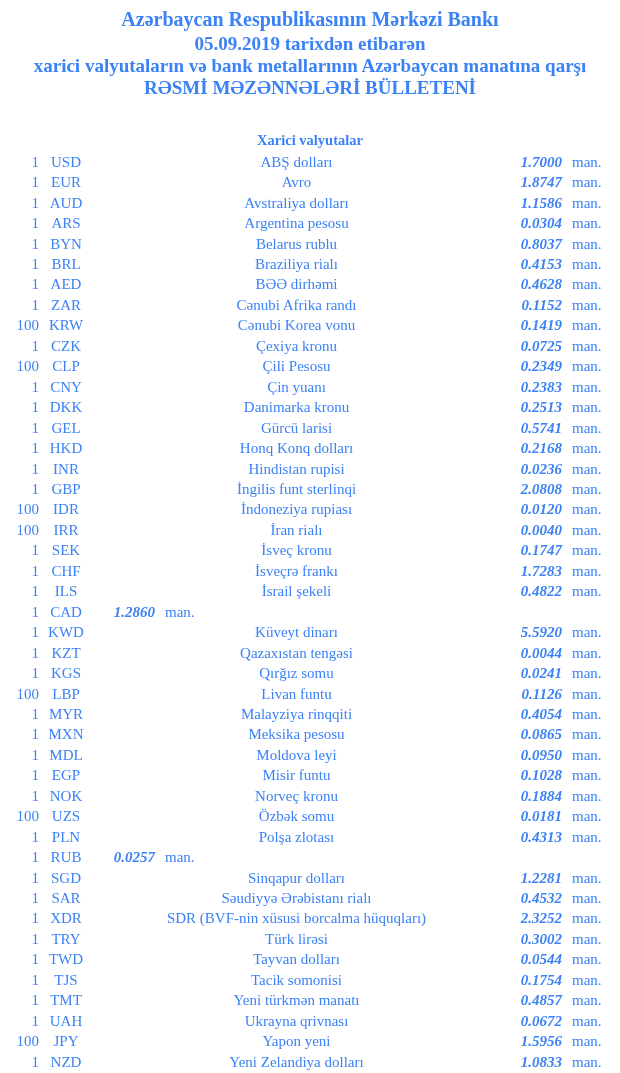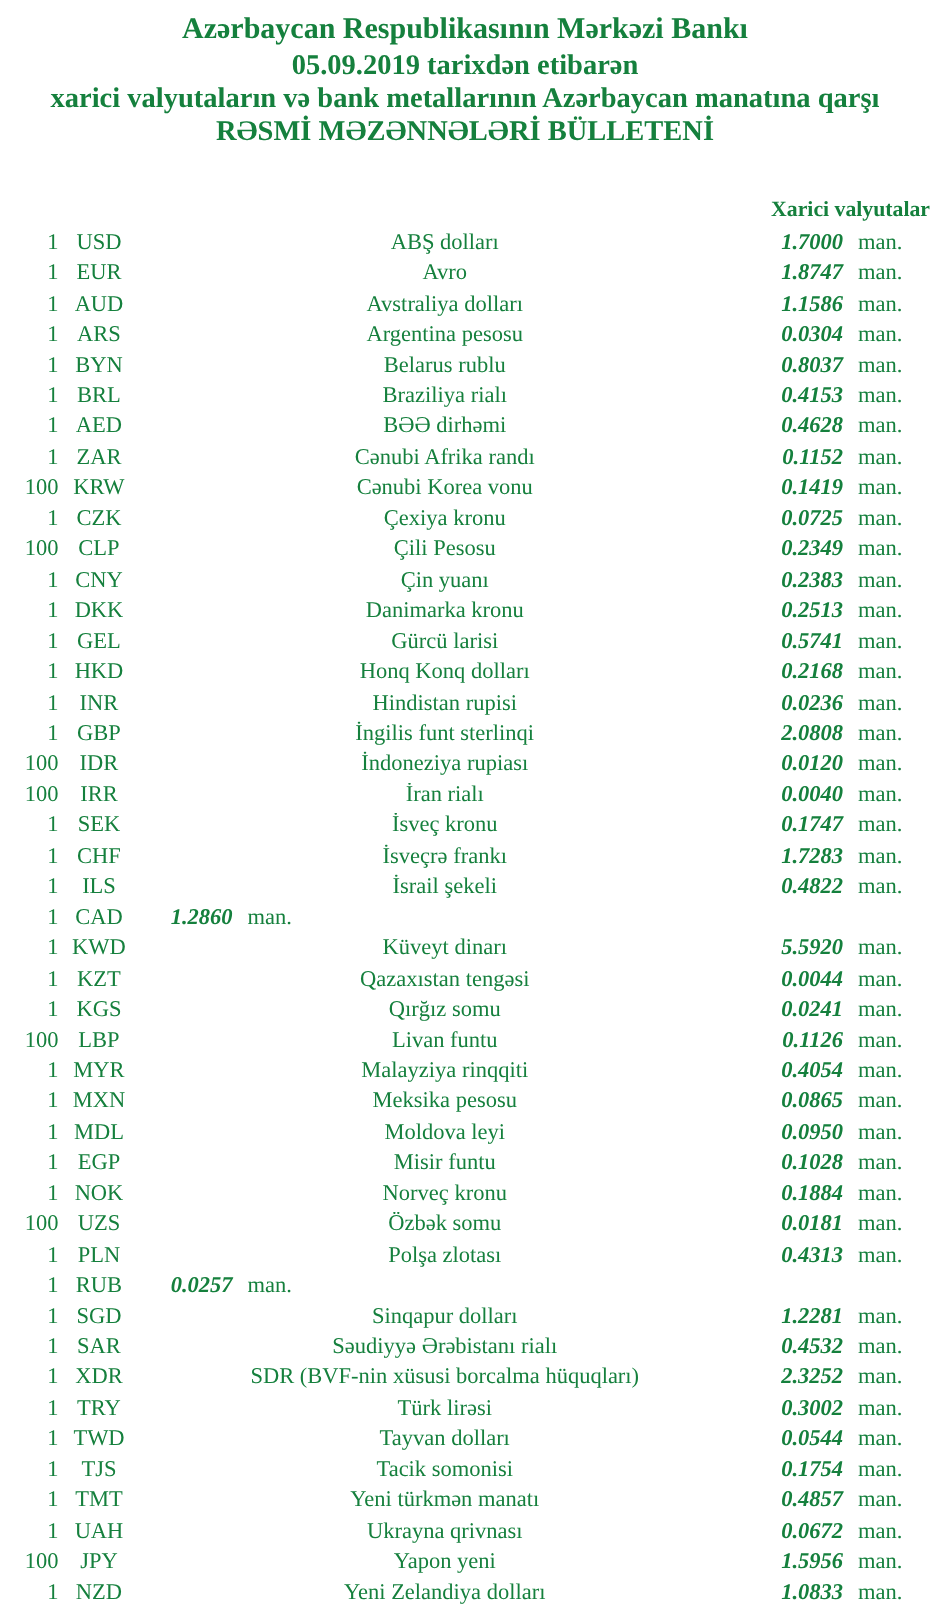--- a/index.html
+++ b/index.html
@@ -5,42 +5,42 @@
   html, body {
     margin: 0;
     padding: 0;
     background: #ffffff;
   }
   .page {
     position: relative;
     width: 620px;
     height: 1073px;
     background: #ffffff;
-    color: #15803d;
+    color: #3b82f6;
     font-family: "Liberation Serif", serif;
     overflow: hidden;
   }
   .header {
     padding-top: 5px;
     text-align: center;
   }
   .bank-title {
     margin: 0;
     font-size: 20px;
     line-height: 28px;
     font-weight: bold;
   }
   .sub-line {
     font-size: 19px;
     line-height: 22px;
     font-weight: bold;
   }
   .section-title {
     margin: 30px 0 0 0;
-    text-align: right;
+    text-align: center;
     font-size: 14.5px;
     line-height: 22px;
     font-weight: bold;
   }
   .table {
     margin-top: 1px;
     display: flex;
     flex-direction: column;
   }
   .row {

